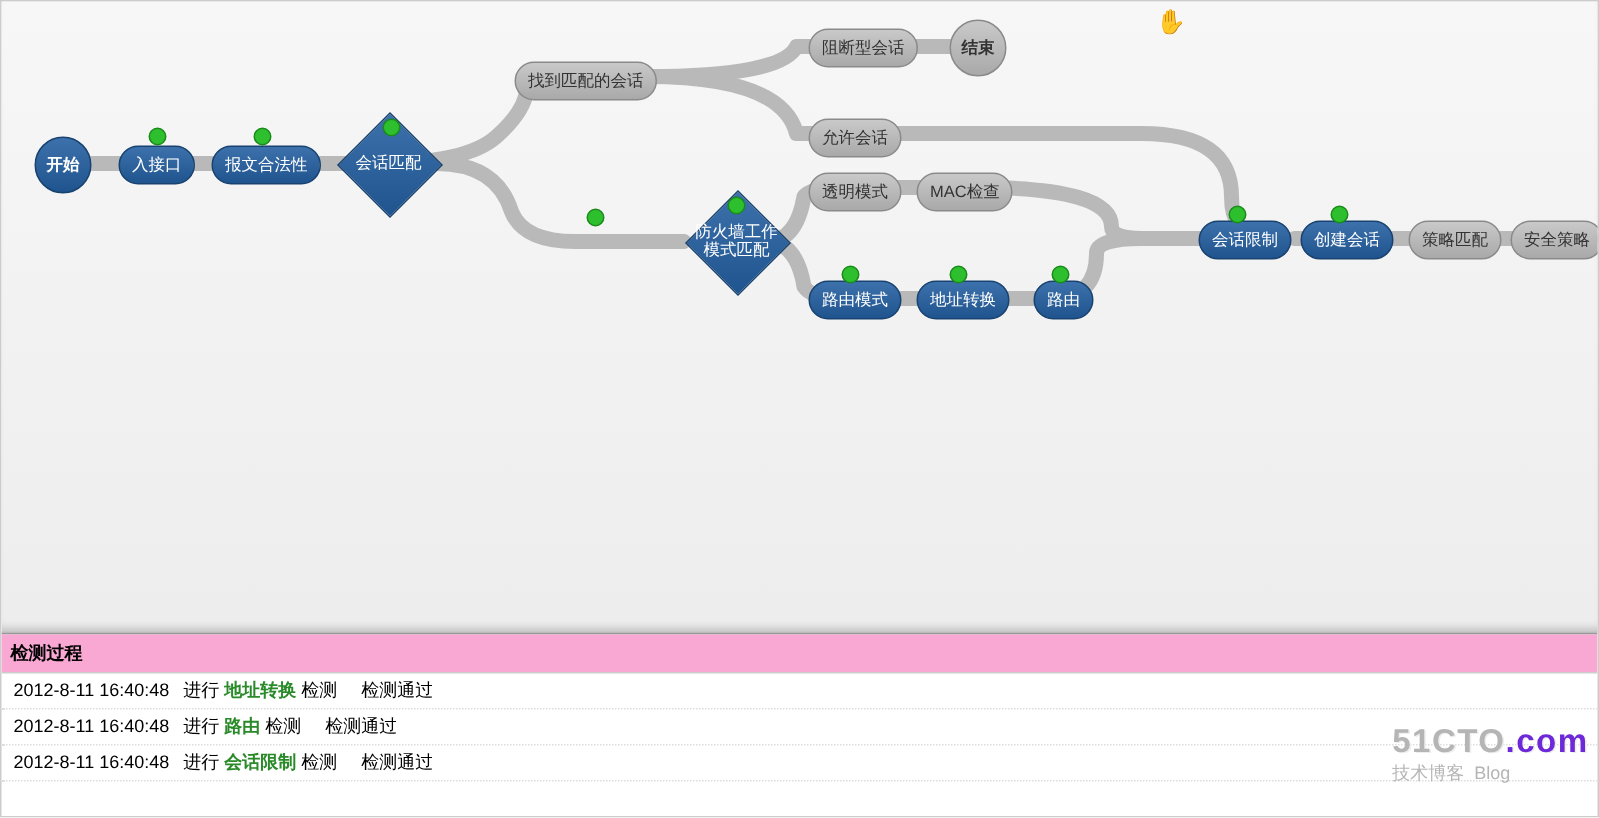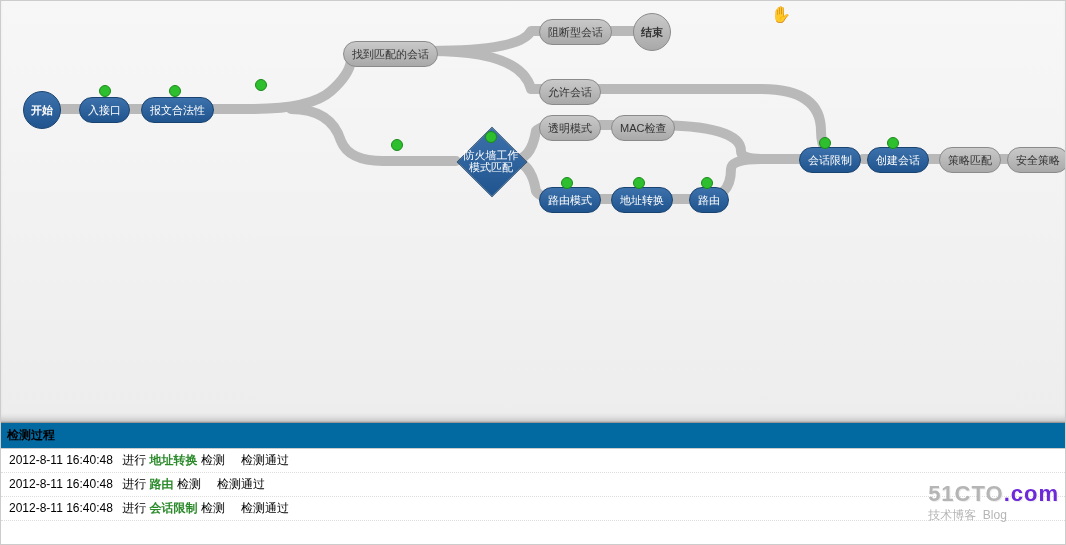--- a/index.html
+++ b/index.html
@@ -8,21 +8,21 @@
   svg{position:absolute;left:0;top:0;}
   .node{position:absolute;border-radius:14px;height:24px;line-height:24px;text-align:center;color:#fff;font-size:11px;padding:0 8px;white-space:nowrap;}
   .node.blue{background:linear-gradient(#3c71ab,#20548e);border:1px solid #18426f;}
   .node.grey{background:linear-gradient(#c9c9c9,#a9a9a9);border:1px solid #8a8a8a;color:#333;}
   .node.oval{border-radius:50%;width:36px;height:36px;line-height:36px;padding:0;font-weight:bold;}
   .diamond{position:absolute;width:68px;height:68px;}
   .diamond .shape{width:48px;height:48px;transform:rotate(45deg);margin:10px;background:linear-gradient(135deg,#3c71ab,#20548e);border:1px solid #18426f;}
   .diamond .lbl{position:absolute;inset:0;display:flex;align-items:center;justify-content:center;color:#fff;text-align:center;line-height:12px;padding:0 6px;}
   .dot{position:absolute;width:10px;height:10px;border-radius:50%;background:#2dbf2d;border:1px solid #1a8a1a;}
   #logPanel{border-top:1px solid #999;}
-  #logTitle{font-weight:bold;padding:4px 6px;font-size:12px;background:#0369a1;}
+  #logTitle{font-weight:bold;padding:4px 6px;font-size:12px;background:#f9a8d4;}
   #logBody{height:86px;overflow-y:scroll;border-top:1px solid #ccc;font-size:12px;}
   .logrow{padding:3px 8px;border-bottom:1px dotted #ddd;}
   .logrow .ts{color:#000;}
   .logrow .act{margin:0 6px;}
   .logrow .kw{color:#2a8a2a;font-weight:bold;}
   .logrow .res{margin-left:10px;color:#000;}
   #watermark{position:absolute;right:6px;bottom:20px;text-align:left;color:#b5b5b5;font-family:Arial;}
   #watermark .big{font-size:22px;font-weight:bold;letter-spacing:1px;text-shadow:1px 1px 0 #eee;}
   #watermark .big i{color:#6d28d9;font-style:normal;}
   #watermark .small{font-size:12px;}
@@ -45,20 +45,24 @@
       <path d="M290 108 Q330 108 340 140 Q348 160 382 160 H455"></path>
       <path d="M510 160 Q530 160 535 130 Q540 124 560 124 H650 Q740 124 740 150 Q740 158 760 158 H830"></path>
       <path d="M510 160 Q530 160 535 190 Q540 198 560 198 H700 Q730 198 730 168 Q730 158 760 158"></path>
       <path d="M862 158 H1060"></path>
     </g>
   </svg>
 
   <div class="node blue oval" style="left:22px;top:90px;"><span>开始</span></div>
   <div class="node blue" style="left:78px;top:96px;"><span>入接口</span></div>
   <div class="node blue" style="left:140px;top:96px;"><span>报文合法性</span></div>
+  <div class="diamond" style="left:224px;top:74px;">
+        <div class="shape"></div>
+        <div class="lbl">会话匹配</div>
+      </div>
 
   <div class="node grey" style="left:342px;top:40px;"><span>找到匹配的会话</span></div>
   <div class="node grey" style="left:538px;top:18px;"><span>阻断型会话</span></div>
   <div class="node grey oval" style="left:632px;top:12px;"><span>结束</span></div>
   <div class="node grey" style="left:538px;top:78px;"><span>允许会话</span></div>
 
   <div class="diamond" style="left:456px;top:126px;">
         <div class="shape"></div>
         <div class="lbl">防火墙工作模式匹配</div>
       </div>

